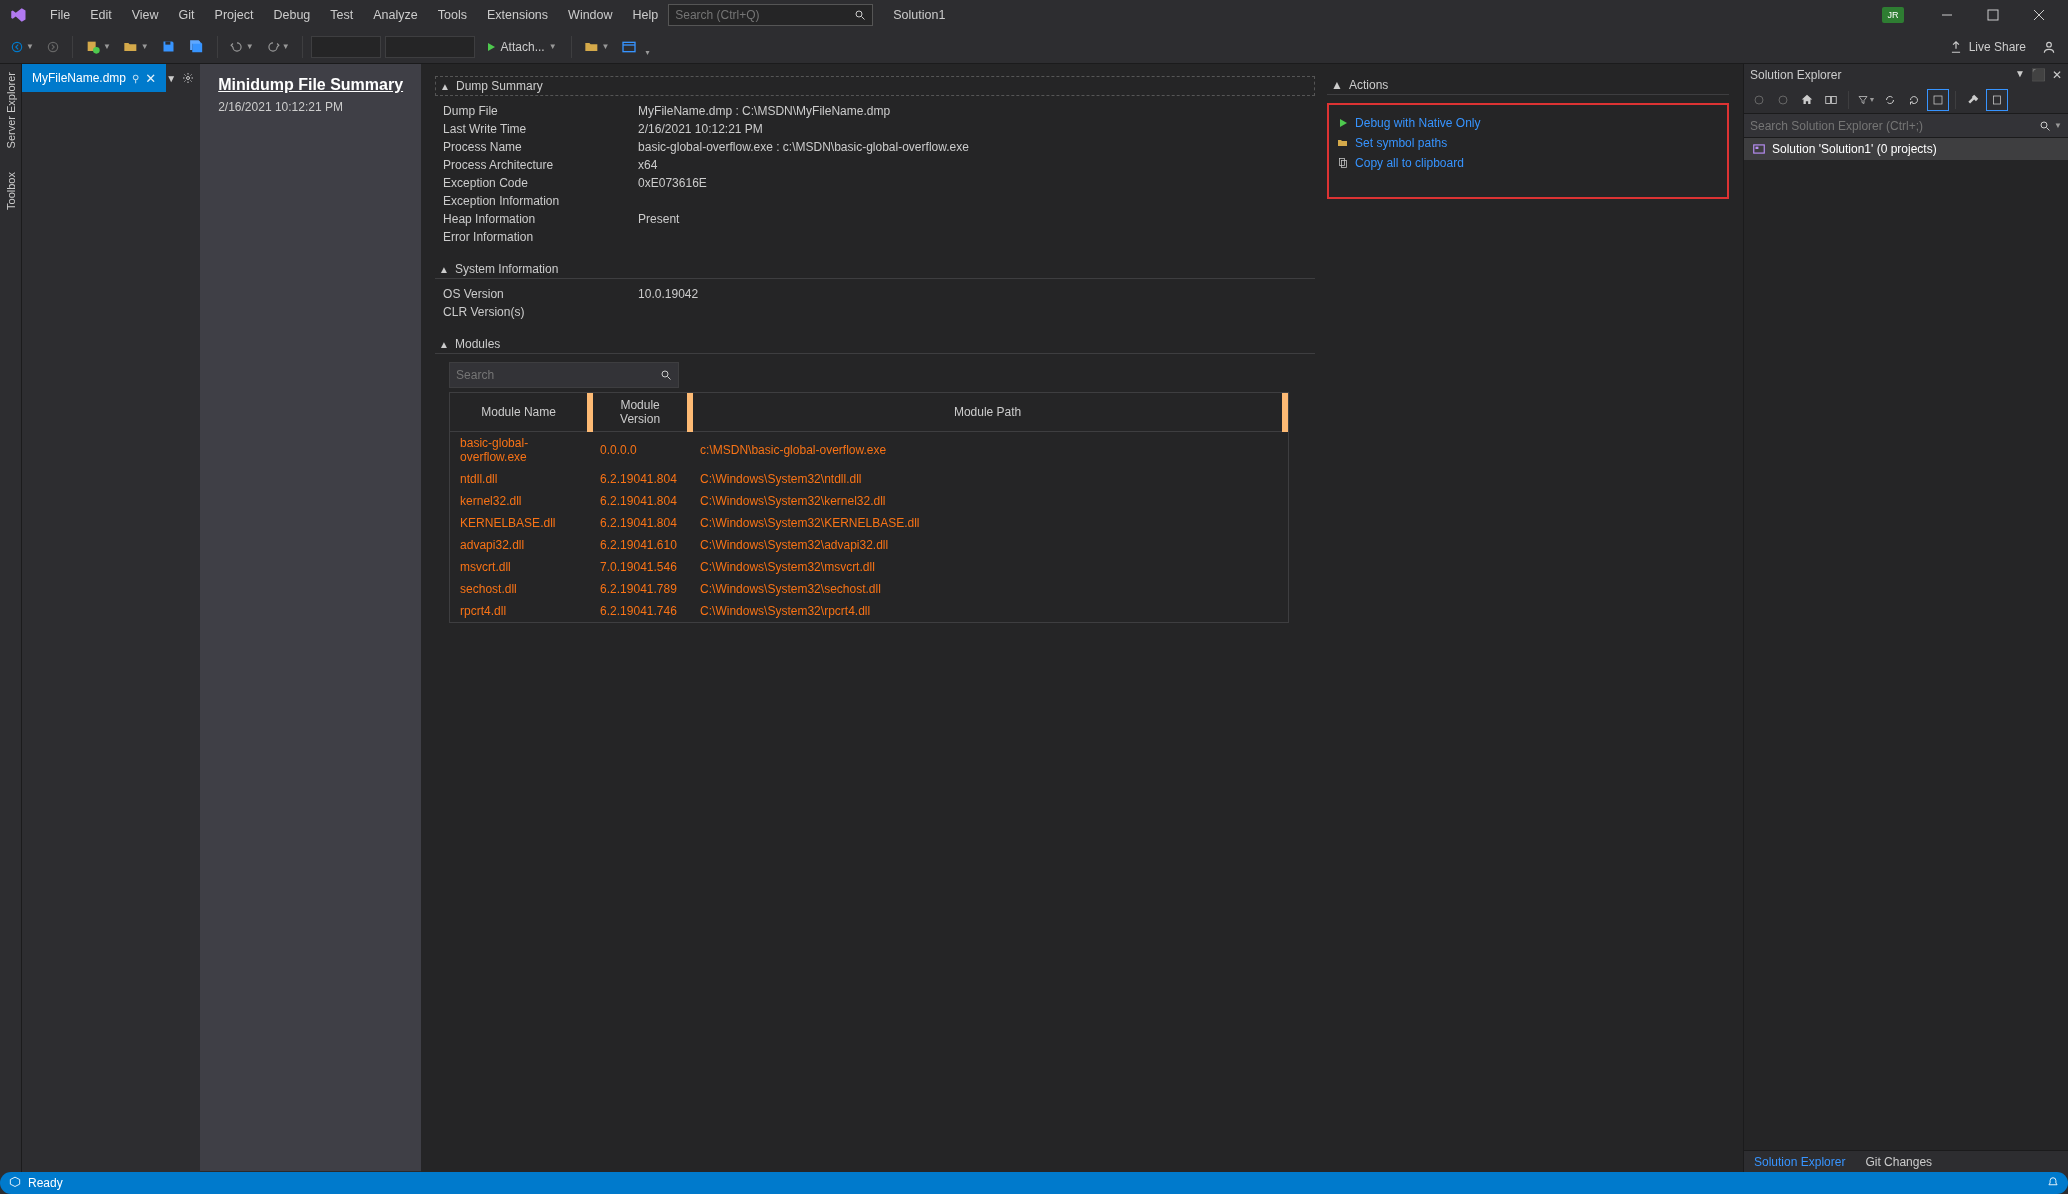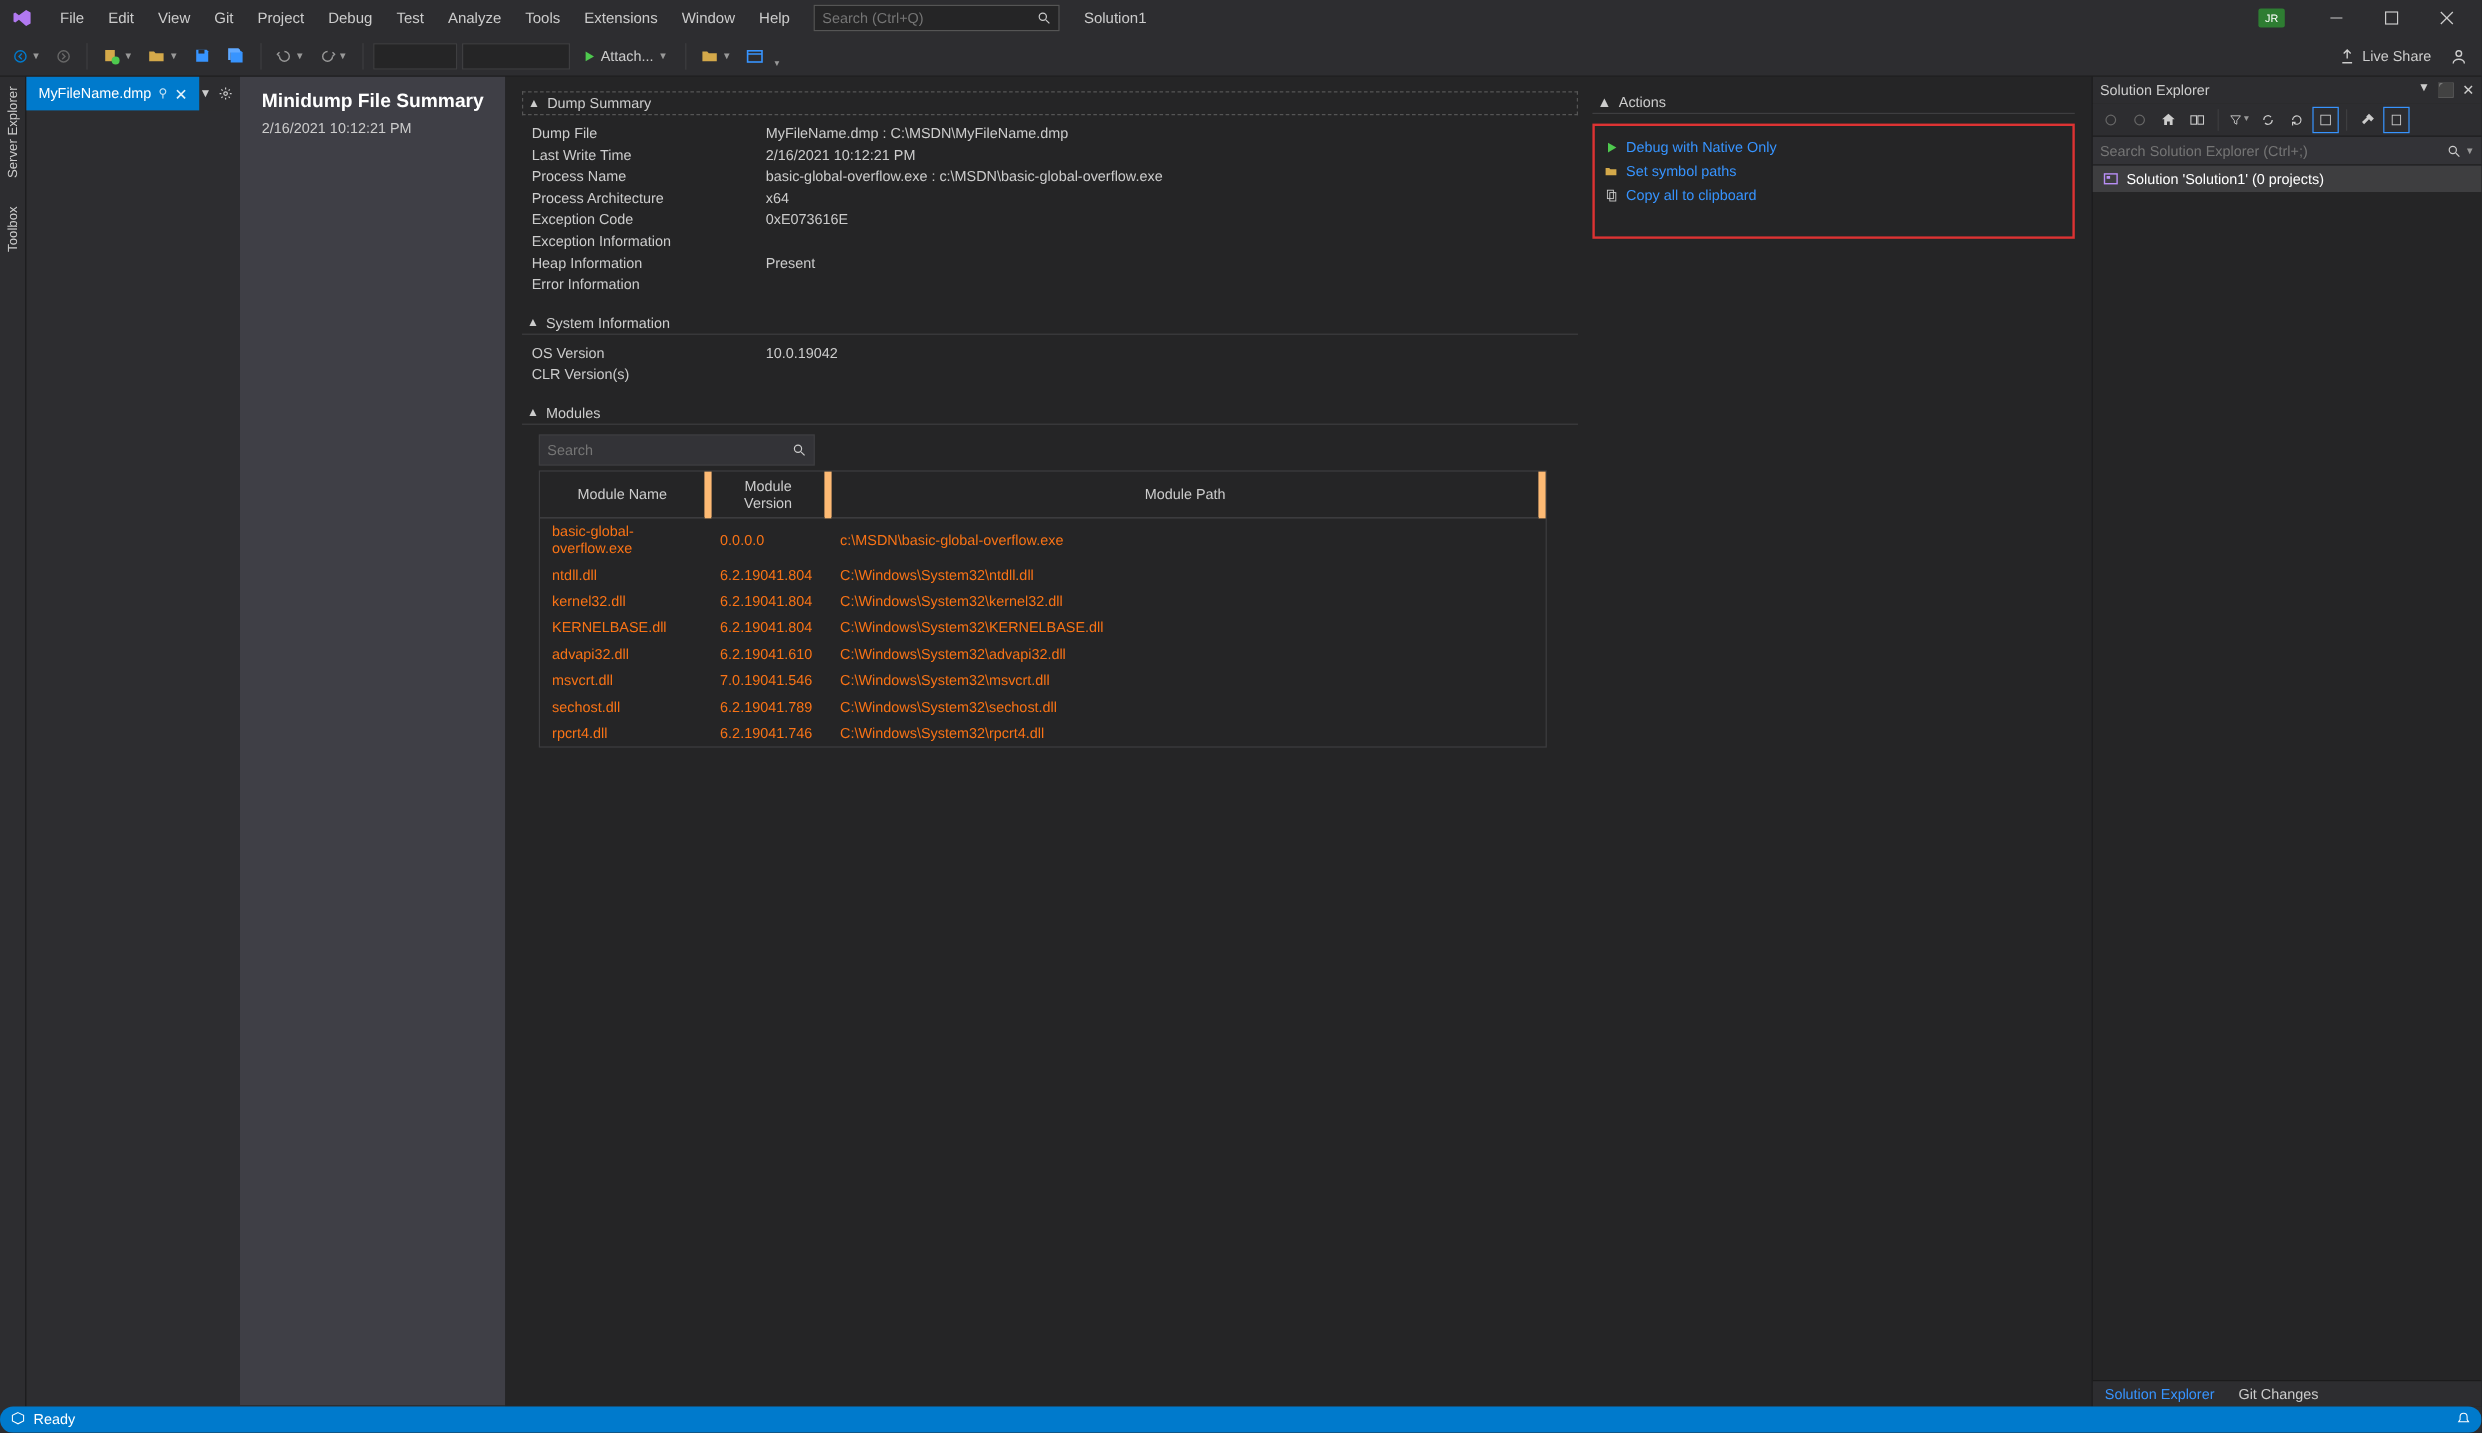--- a/index.html
+++ b/index.html
@@ -2,21 +2,21 @@
 <html><head>
 <meta charset="utf-8">
 <style>
 * { margin:0; padding:0; box-sizing:border-box; font-family:"Segoe UI",Arial,sans-serif; }
 body { background:#2d2d30; color:#ccc; font-size:12px; width:2068px; height:1194px; overflow:hidden; display:flex; flex-direction:column;}
 
 .titlebar { height:30px; background:#2d2d30; display:flex; align-items:center; padding:0 6px;}
 .titlebar .logo { width:24px;height:24px;display:flex;align-items:center;justify-content:center;margin-right:10px;}
 .menu { display:flex;align-items:center;}
 .menu-item { padding:4px 10px; color:#ccc; font-size:12.5px; cursor:pointer;}
-.searchbox { margin-left:10px; display:flex; align-items:center; width:205px; height:22px; border:1px solid #555; background:#252526; padding:0 6px;}
+.searchbox { display:flex; align-items:center; width:205px; height:22px; border:1px solid #555; background:#252526; padding:0 6px;}
 .searchbox input { background:transparent; border:none; outline:none; color:#ccc; flex:1; font-size:12px;}
 .solution-name {margin-left:20px; color:#ccc; font-size:12.5px;}
 .win-controls { margin-left:auto; display:flex; align-items:center;}
 .user-badge{width:22px;height:16px;background:#2e7d32;color:#fff;font-size:9px;display:flex;align-items:center;justify-content:center;border-radius:2px;margin-right:20px;}
 .win-btn { width:46px; height:30px; display:flex; align-items:center; justify-content:center;}
 
 .toolbar { height:34px; background:#2d2d30; border-bottom:1px solid #1b1b1c; display:flex; align-items:center; padding:0 6px; gap:4px;}
 .tb-btn { padding:2px 4px; display:flex; align-items:center; gap:2px;}
 .tb-sep { width:1px; height:22px; background:#3e3e40; margin:0 4px;}
 .tb-combo { width:70px;height:22px;border:1px solid #3e3e40;background:#252526;}
@@ -27,21 +27,21 @@
 .workarea { flex:1; display:flex; background:#2d2d30; min-height:0;}
 .left-rail{width:22px;background:#2d2d30;border-right:1px solid #1b1b1c;display:flex;flex-direction:column;align-items:center;padding-top:4px;gap:16px;}
 .rail-text{writing-mode:vertical-rl;text-orientation:mixed;font-size:11px;color:#ccc;transform:rotate(180deg);padding:4px 2px;}
 .doc-area{flex:1;display:flex;flex-direction:row;min-width:0;}
 .tab-row{height:28px;background:#2d2d30;display:flex;align-items:center;}
 .tab{height:28px;background:#007acc;color:#fff;display:flex;align-items:center;padding:0 10px;gap:6px;font-size:12px;}
 .tab .pin{font-size:10px;opacity:.8;}
 .tab .close{font-size:13px;opacity:.9;}
 .tab-tray{margin-left:auto;display:flex;align-items:center;gap:6px;padding-right:6px;}
 .doc-header{background:#3f3f46;padding:12px 18px 10px 18px;border-bottom:1px solid #2a2a2b;}
-.doc-title{font-size:16px;font-weight:600;color:#fff;}
+.doc-title{font-size:16px;font-weight:600;color:#fff;text-decoration:underline;}
 .doc-subtitle{font-size:12px;color:#ccc;margin-top:6px;}
 .doc-body{flex:1;background:#252526;padding:12px 14px;overflow:auto;display:flex;gap:12px;}
 .dump-left{width:880px;}
 .dump-right{flex:1;}
 .section-head{display:flex;align-items:center;gap:6px;padding:2px 4px;border-bottom:1px solid #3e3e40;margin-bottom:6px;}
 .section-head .chev{font-size:10px;}
 .first-head{border:1px dashed #555;}
 .kv{display:flex;padding:2px 0;}
 .kv .k{width:195px;margin-left:8px;color:#ccc;font-size:12px;}
 .kv .v{color:#ccc;font-size:12px;}

